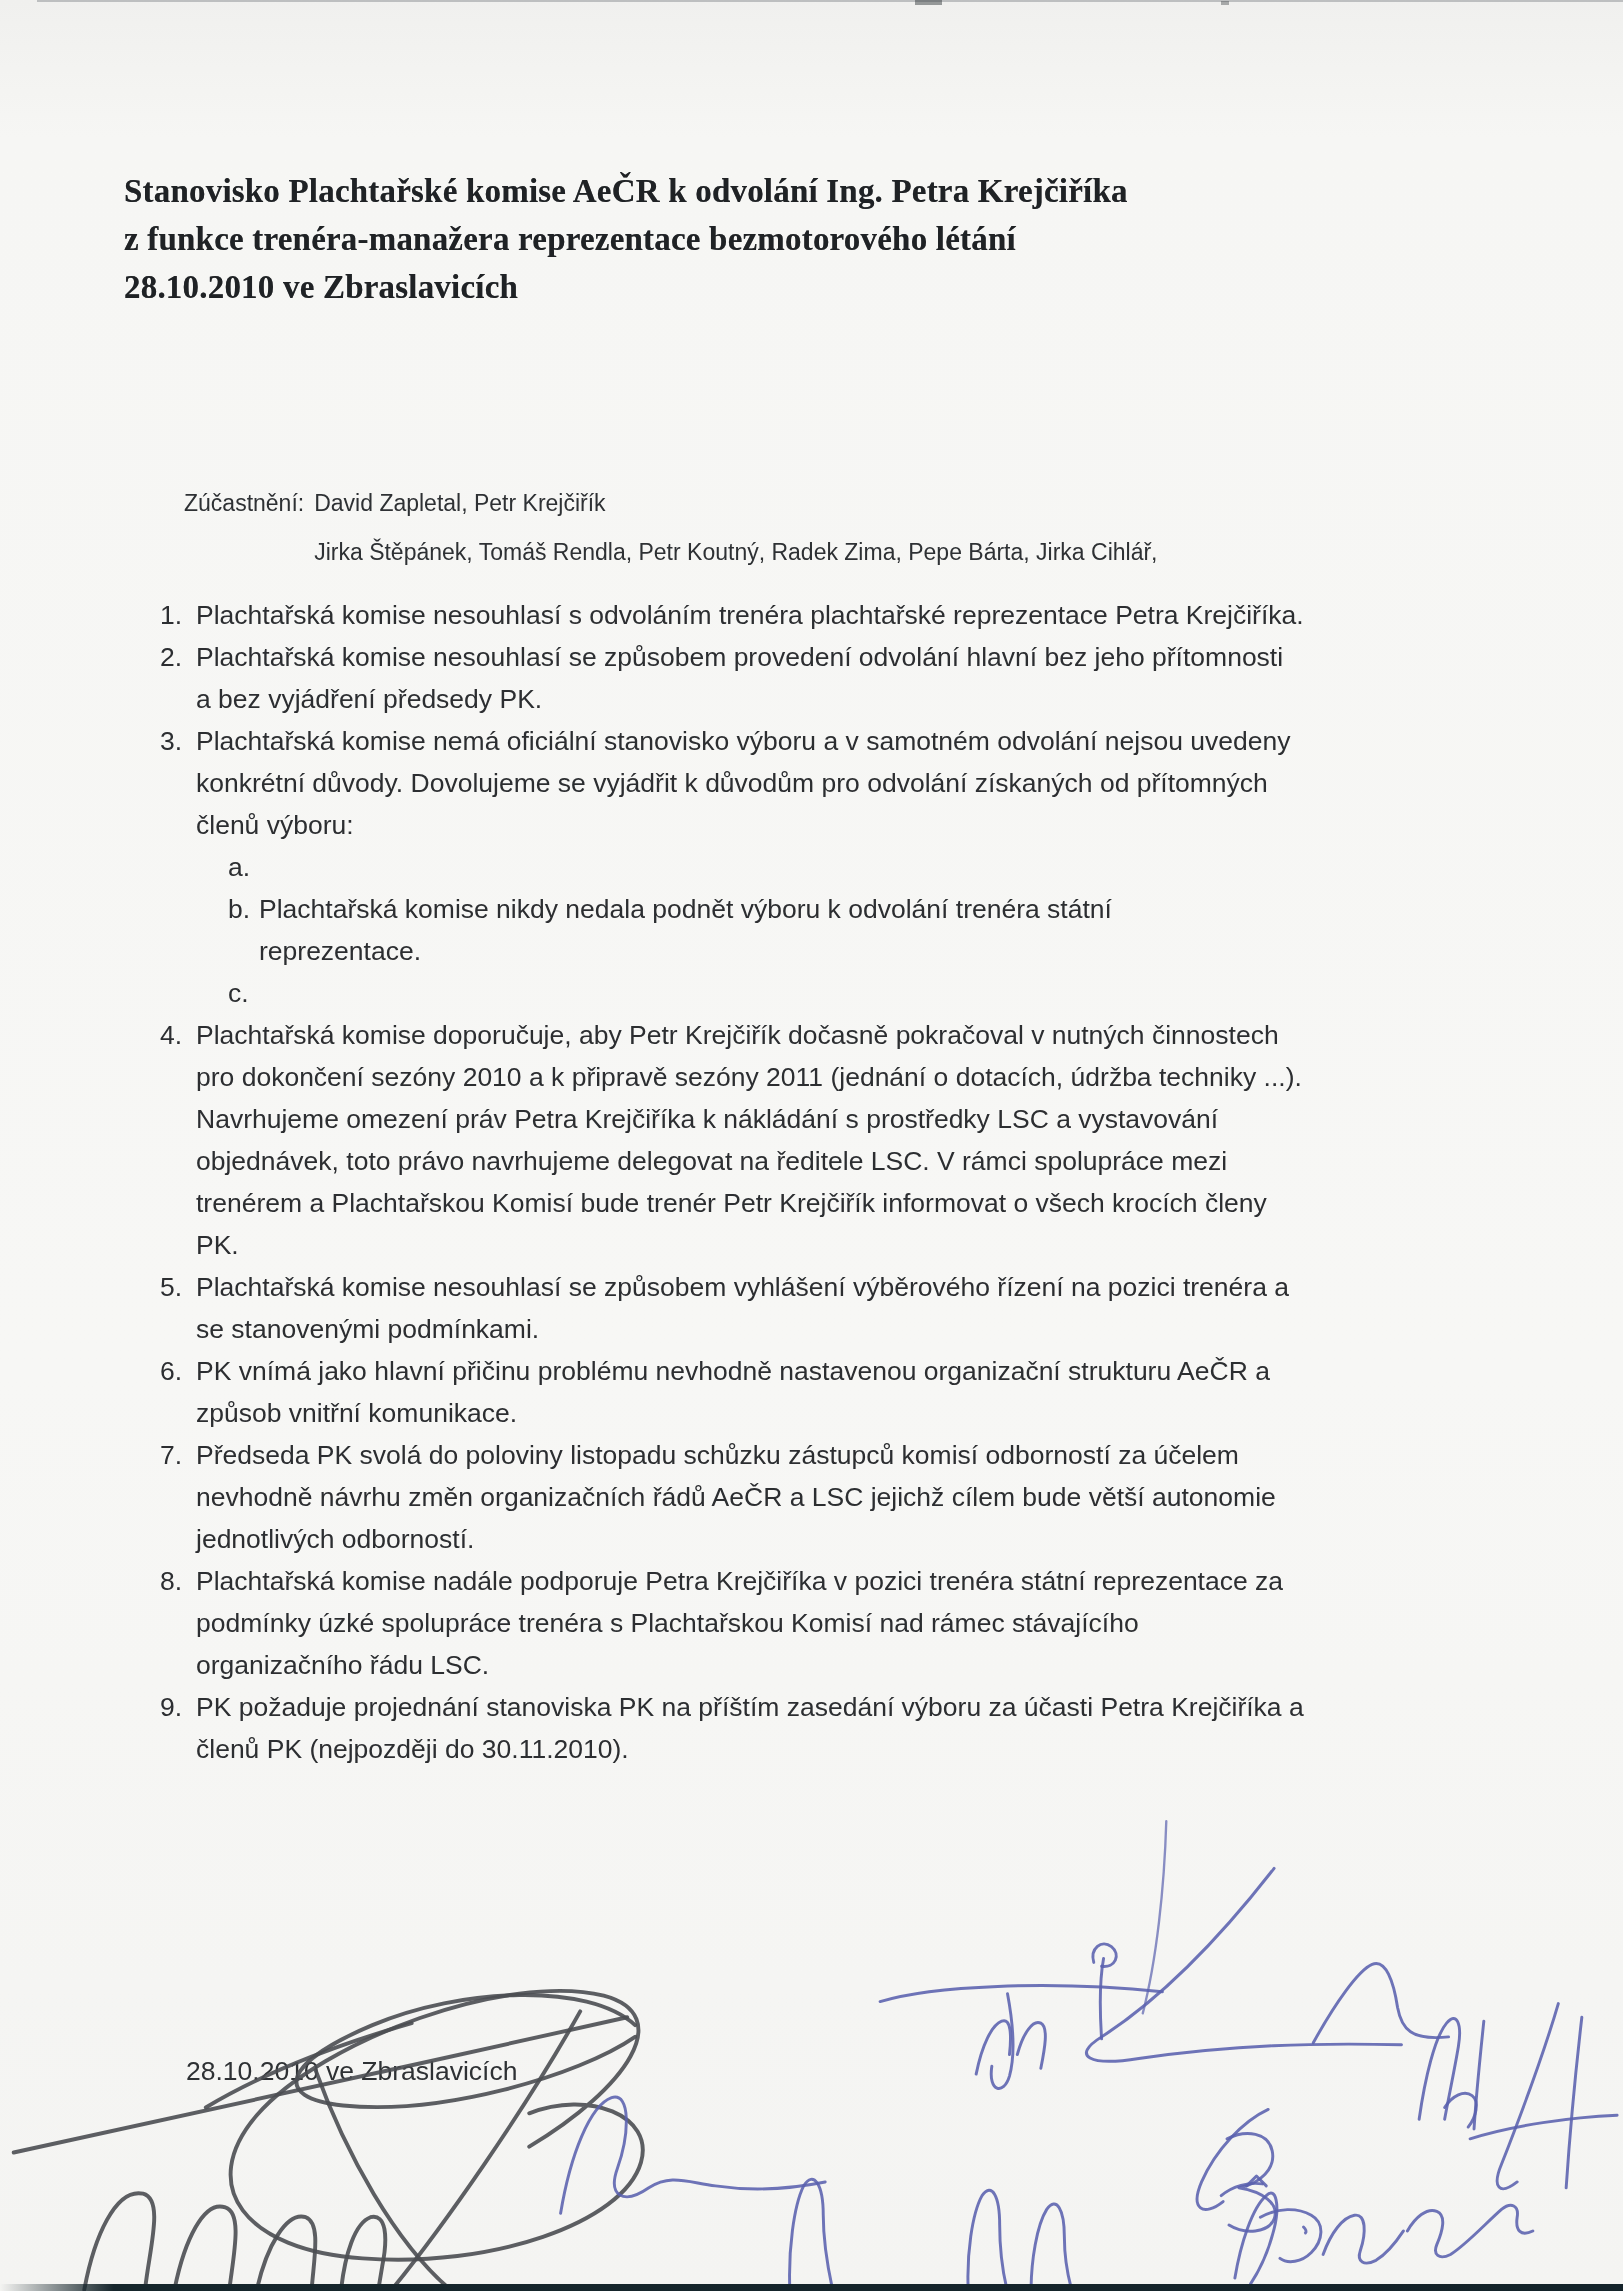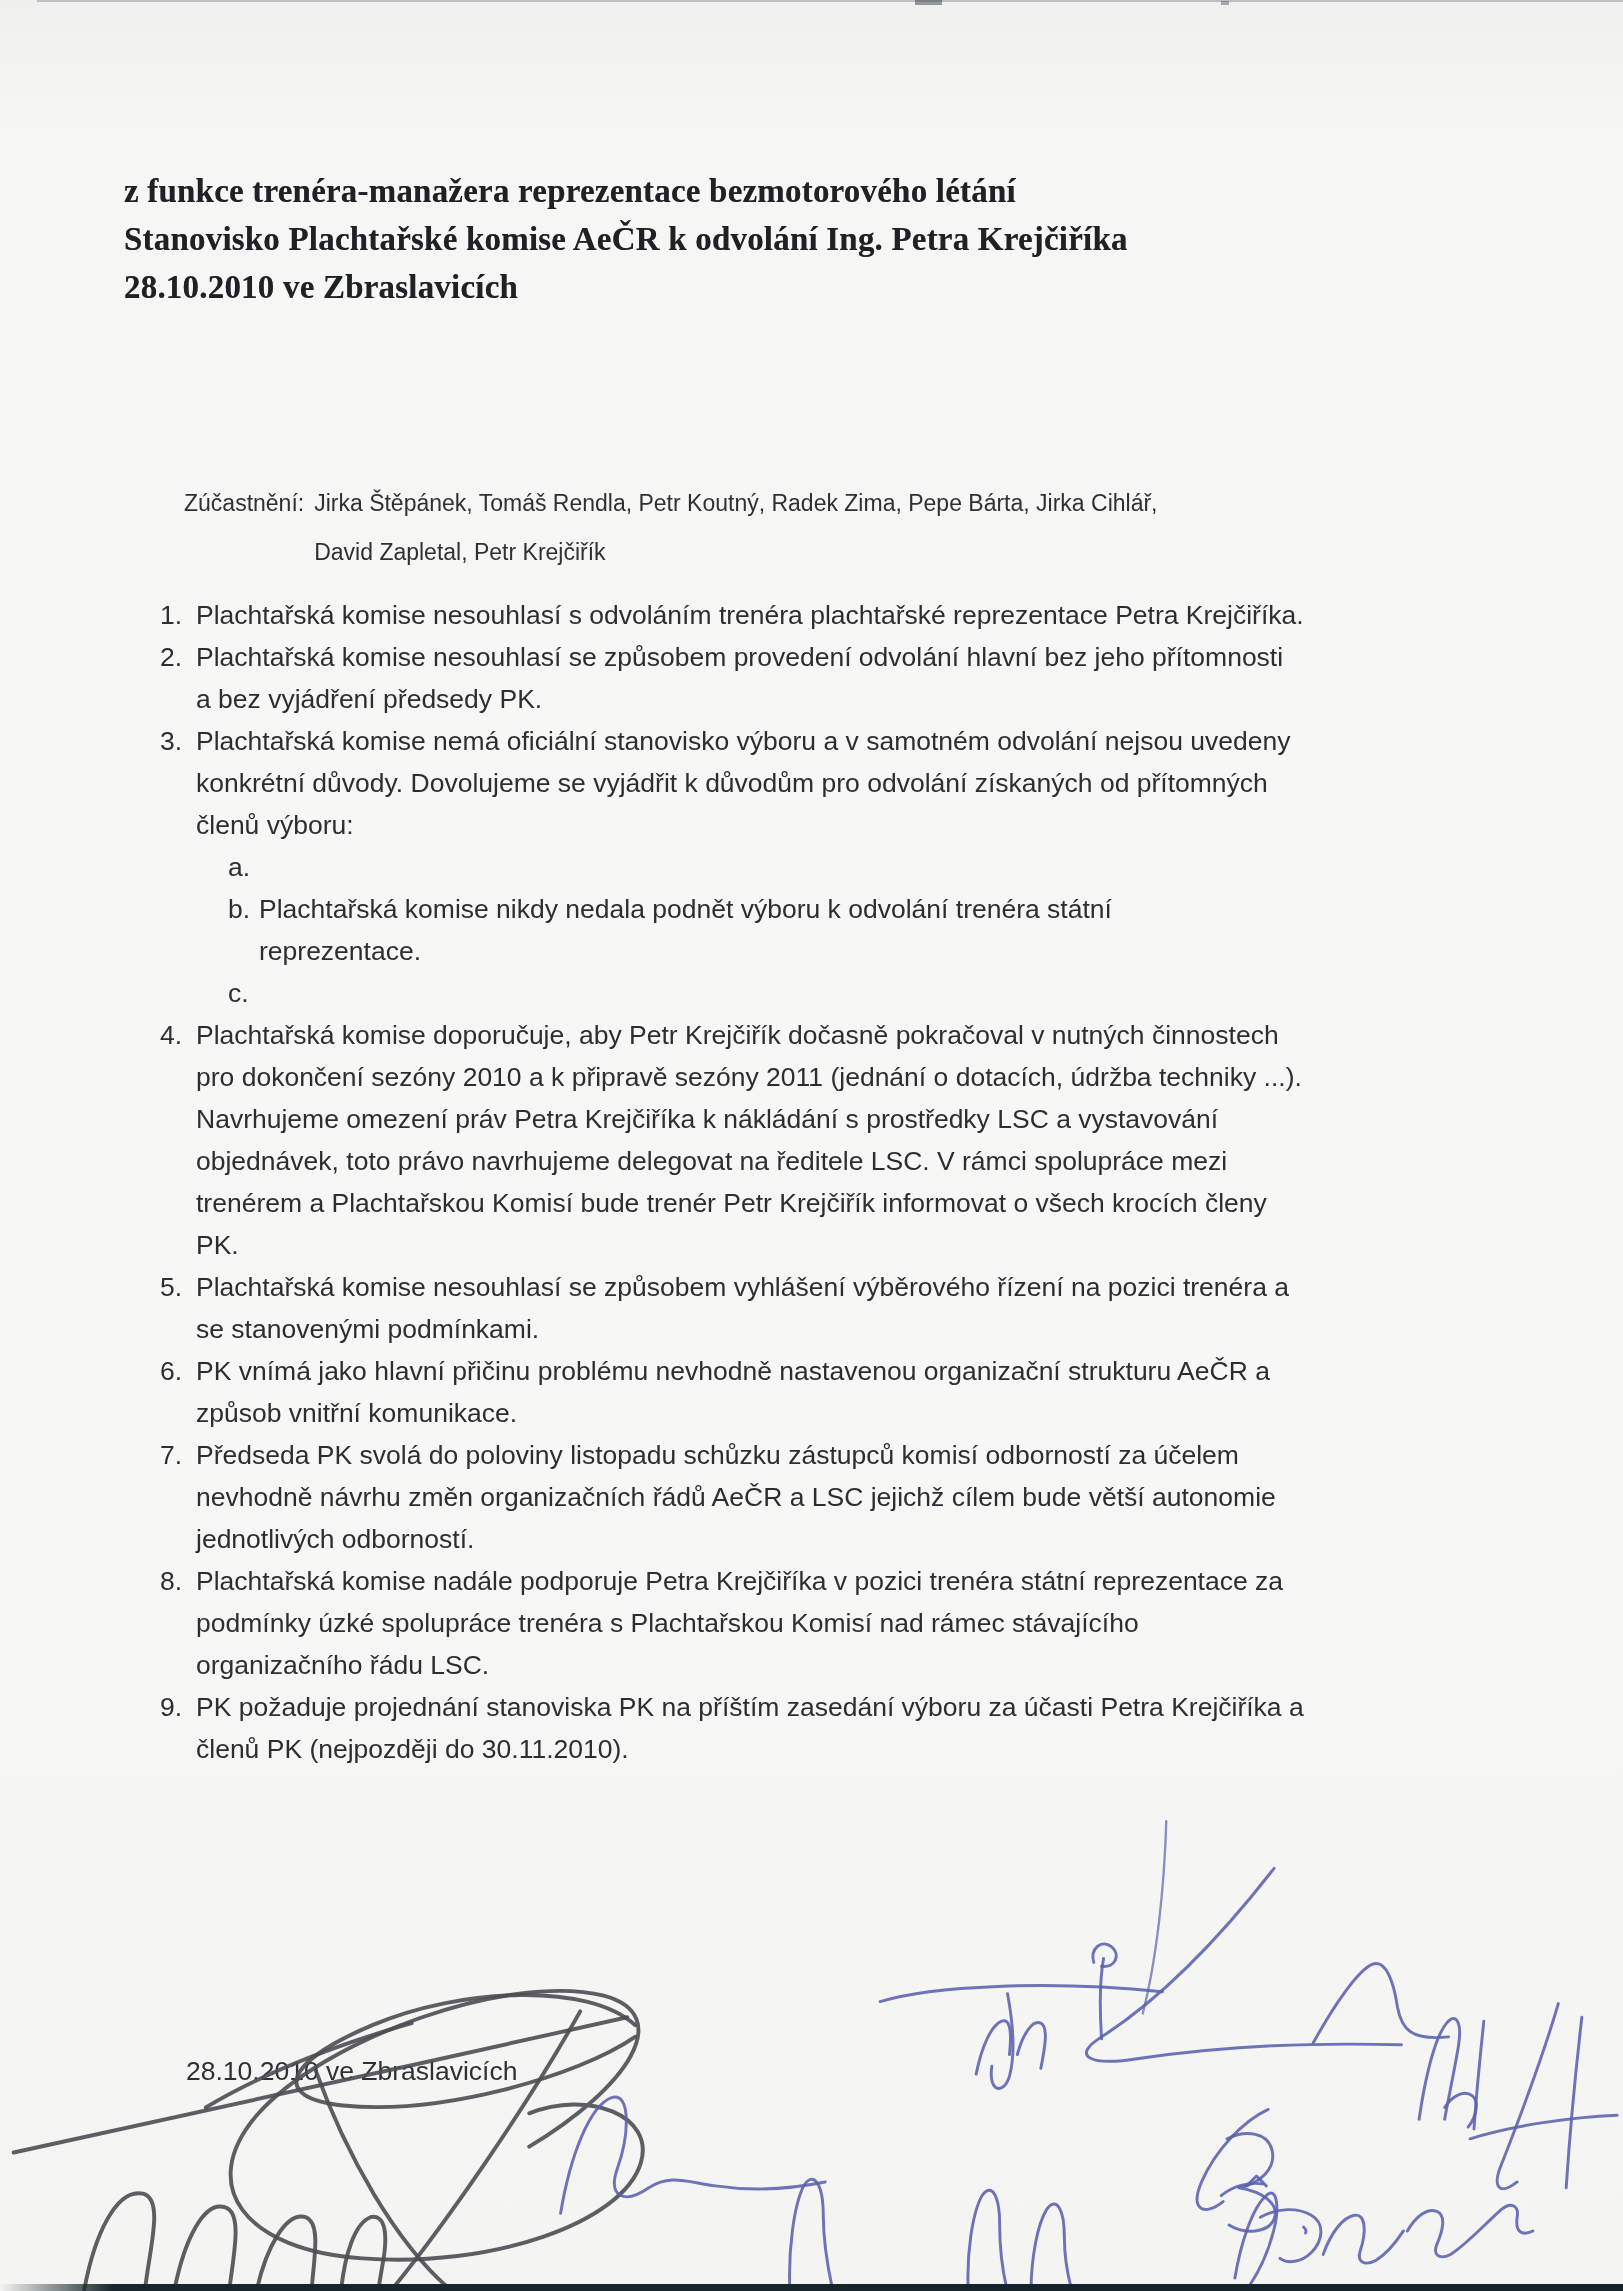--- a/index.html
+++ b/index.html
@@ -55,30 +55,30 @@
 </head>
 <body>
 
 <div class="page">
 
   <div class="scan-edge-top"></div>
   <div class="speck" style="left:915px;top:0;width:27.4px;height:4.9px;opacity:.5;"></div>
   <div class="speck" style="left:1221px;top:1px;width:7.8px;height:3.9px;opacity:.4;"></div>
 
   <div class="doc-title">
+    <div>Stanovisko Plachtařské komise AeČR k odvolání Ing. Petra Krejčiříka</div>
     <div>z funkce trenéra-manažera reprezentace bezmotorového létání</div>
-    <div>Stanovisko Plachtařské komise AeČR k odvolání Ing. Petra Krejčiříka</div>
     <div>28.10.2010 ve Zbraslavicích</div>
   </div>
 
   <div class="attendees">
     <div>Zúčastnění:</div>
     <div>
+      <div>David Zapletal, Petr Krejčiřík</div>
       <div>Jirka Štěpánek, Tomáš Rendla, Petr Koutný, Radek Zima, Pepe Bárta, Jirka Cihlář,</div>
-      <div>David Zapletal, Petr Krejčiřík</div>
     </div>
   </div>
 
   <ol class="doc-list" id="main-list">
       <li class="doc-item">
         <span class="marker">1.</span>
         <div class="item-content">
           <div class="text">Plachtařská komise nesouhlasí s odvoláním trenéra plachtařské reprezentace Petra Krejčiříka.</div>
         </div>
       </li>

